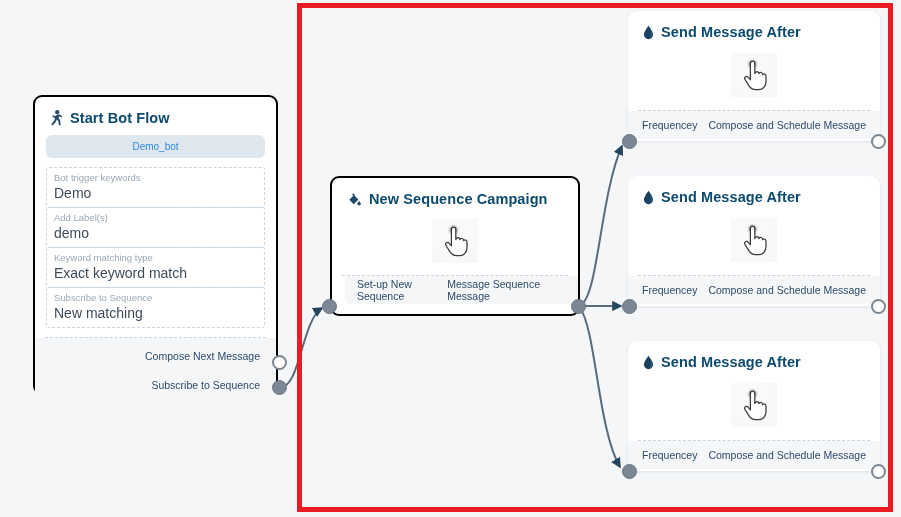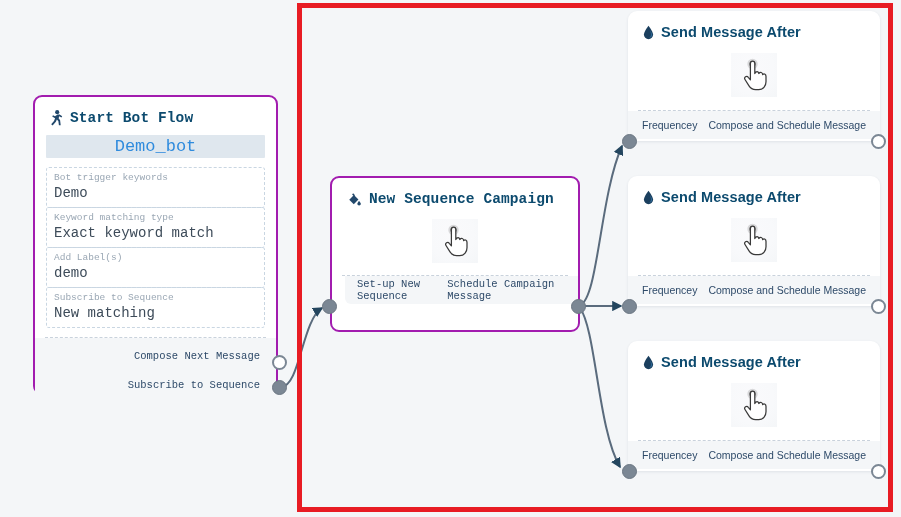--- a/index.html
+++ b/index.html
@@ -29,23 +29,22 @@
   
   .node{
     position:absolute;
     background:#ffffff;
     border-radius:9px;
     box-sizing:border-box;
     z-index:10;
     box-shadow:0 1px 3px rgba(40,60,90,.10);
   }
   .node.selected{
-    border:2px solid #a21caf;
+    border:2px solid #000000;
     box-shadow:none;
-    font-family:Liberation Mono, monospace;
   }
   .node .hdr{
     display:flex;align-items:center;gap:7px;
     padding:13px 0 0 15px;
     color:#0c4a6e;
     font-size:14.5px;
     font-weight:bold;
     letter-spacing:.1px;
   }
   .node .body{
@@ -77,46 +76,46 @@
   }
   .port.filled{background:#7b8794;border:1px solid #6b7682;}
   .port.hollow{background:#ffffff;border:2px solid #7b8794;}
 
   
   #node-start{left:33px;top:95px;width:245px;height:300px;}
   #node-start .fieldwrap{margin:10px 11px 0 11px;}
   .bot-pill{
     margin:9px 11px 0 11px;
     background:#dfe7ee;
-    border-radius:1px;
+    border-radius:6px;
     height:23px;
     display:flex;align-items:center;justify-content:center;
     color:#2f8bdd;
-    font-size:17px;
+    font-size:10px;
   }
   .dashbox{
     border:1px dashed #c9d6e2;
     border-radius:3px;
     padding:3px 7px 5px 7px;
     margin-top:-1px;
   }
   .f-label{font-size:9.5px;color:#9aa7b4;line-height:14px;}
   .f-value{font-size:14px;color:#3d4b59;line-height:17px;}
   #node-start .footer{
     height:64px;
     flex-direction:column;
     align-items:flex-end;
     justify-content:center;
     gap:17px;
     padding-right:16px;
   }
   #node-start .footer .frow{font-size:10.5px;color:#2e4a69;}
 
   
-  #node-seq{left:330px;top:176px;width:250px;height:156px;}
+  #node-seq{left:330px;top:176px;width:250px;height:140px;}
   #node-seq .body{height:68px;}
   #node-seq .footer{
     justify-content:space-between;
     padding:0 12px;
     height:28px;
     margin-left:13px;
   }
   #node-seq .footer span{font-size:10.5px;}
 
   
@@ -179,26 +178,26 @@
     <div class="bot-pill">
       <span>Demo_bot</span>
     </div>
 
     <div class="fieldwrap">
       <div class="dashbox">
         <div class="f-label">Bot trigger keywords</div>
         <div class="f-value">Demo</div>
       </div>
       <div class="dashbox">
+        <div class="f-label">Add Label(s)</div>
+        <div class="f-value">demo</div>
+      </div>
+      <div class="dashbox">
         <div class="f-label">Keyword matching type</div>
         <div class="f-value">Exact keyword match</div>
-      </div>
-      <div class="dashbox">
-        <div class="f-label">Add Label(s)</div>
-        <div class="f-value">demo</div>
       </div>
       <div class="dashbox">
         <div class="f-label">Subscribe to Sequence</div>
         <div class="f-value">New matching</div>
       </div>
     </div>
 
     <div class="divider" style="margin-top:9px;"></div>
 
     <div class="footer">
@@ -229,21 +228,21 @@
           <ellipse cx="21.5" cy="11" rx="3.1" ry="3.1" fill="#2a2a2a" opacity="0.72"></ellipse>
           <path d="M19.4 10.5 c0-1.3 1-2.3 2.2-2.3 s2.2 1 2.2 2.3 v10.0 c0.6-1.2 1.4-2.0 2.4-1.9 1.1 .1 1.5 .9 1.6 1.9 .7-.9 1.6-1.2 2.5-1.0 .9 .3 1.3 1.1 1.4 2.1 .7-.7 1.6-.8 2.3-.4 .8 .5 1.0 1.3 1.0 2.3 v5.3 c0 4.0-2.6 7.8-7.2 7.8 h-3.2 c-3.2 0-5.1-1.3-6.6-3.7 l-4.0-6.4 c-.6-1.0-.4-2.1 .5-2.7 .9-.6 2.1-.4 2.8 .5 l2.1 2.5 z" fill="#ffffff" stroke="#3a3a3a" stroke-width="1.25" stroke-linejoin="round"></path>
         </svg>
       </div>
     </div>
 
     <div class="divider"></div>
 
     <div class="footer">
       <span>Set-up New Sequence</span>
-      <span>Schedule Campaign Message</span>
+      <span>Message Sequence Message</span>
     </div>
   </div>
 
   <div class="port filled" style="left:322px;top:299px;"></div>
   <div class="port filled" style="left:571px;top:299px;"></div>
 
   <div class="node node-send" id="node-send-1">
     <div class="hdr">
       <span class="icon">
         <svg width="11" height="15" viewBox="0 0 12 16">

